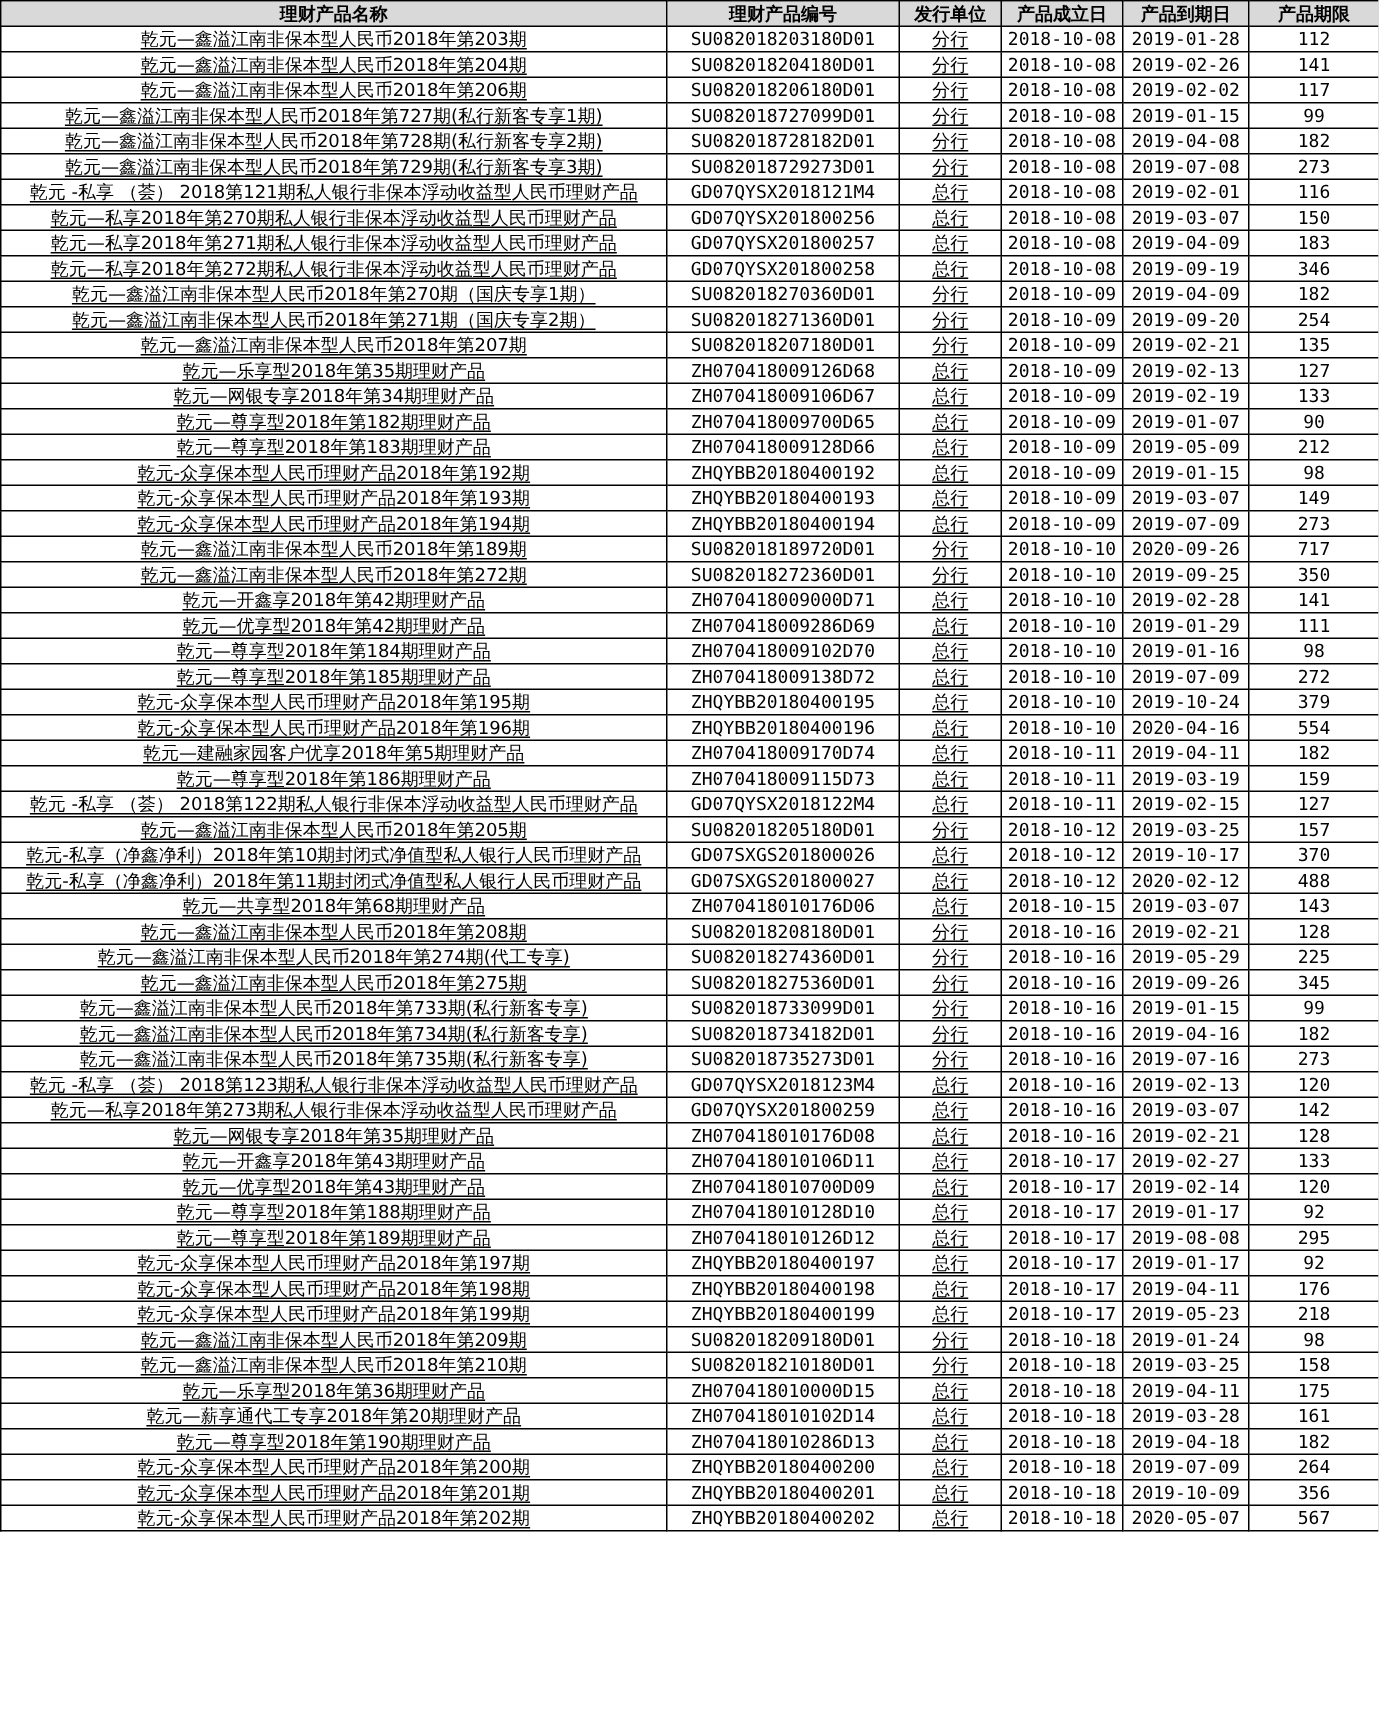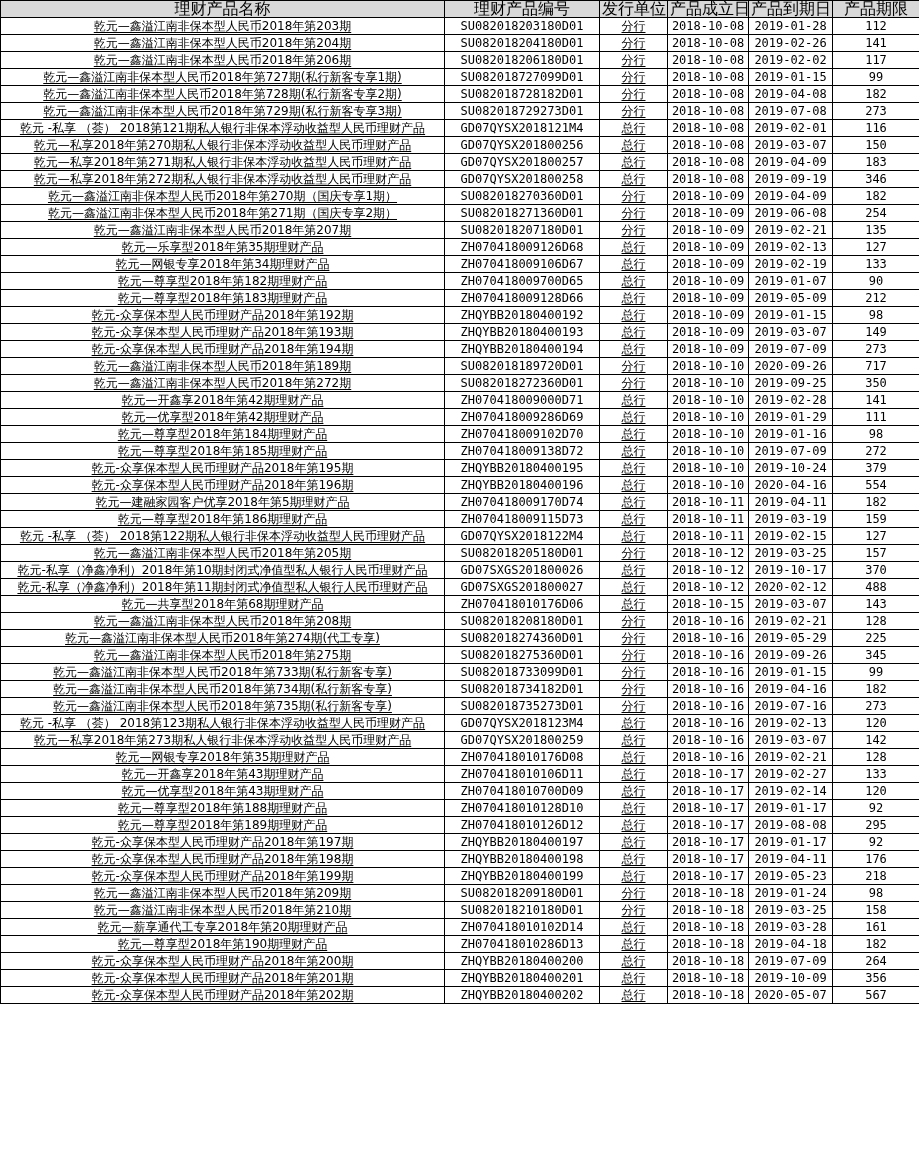--- a/index.html
+++ b/index.html
@@ -29,22 +29,22 @@
     vertical-align: middle;
     font-size: 12px;
     line-height: 16px;
     color: #000000;
     white-space: nowrap;
     overflow: hidden;
     box-sizing: border-box;
   }
   table.products th {
     background: #d9d9d9;
-    font-weight: normal;
-    font-size: 16px;
+    font-weight: bold;
+    font-size: 12px;
   }
   td.name {
     text-decoration: underline;
     text-underline-offset: 2px;
     font-size: 12px;
   }
   td.unit {
     text-decoration: underline;
     text-underline-offset: 2px;
   }
@@ -168,21 +168,21 @@
     <td class="unit">分行</td>
     <td class="date">2018-10-09</td>
     <td class="date">2019-04-09</td>
     <td class="term">182</td>
   </tr>
         <tr>
     <td class="name">乾元—鑫溢江南非保本型人民币2018年第271期（国庆专享2期）</td>
     <td class="code">SU082018271360D01</td>
     <td class="unit">分行</td>
     <td class="date">2018-10-09</td>
-    <td class="date">2019-06-08</td>
+    <td class="date">2019-09-20</td>
     <td class="term">254</td>
   </tr>
         <tr>
     <td class="name">乾元—鑫溢江南非保本型人民币2018年第207期</td>
     <td class="code">SU082018207180D01</td>
     <td class="unit">分行</td>
     <td class="date">2018-10-09</td>
     <td class="date">2019-02-21</td>
     <td class="term">135</td>
   </tr>
@@ -498,20 +498,28 @@
     <td class="date">2019-01-24</td>
     <td class="term">98</td>
   </tr>
         <tr>
     <td class="name">乾元—鑫溢江南非保本型人民币2018年第210期</td>
     <td class="code">SU082018210180D01</td>
     <td class="unit">分行</td>
     <td class="date">2018-10-18</td>
     <td class="date">2019-03-25</td>
     <td class="term">158</td>
+  </tr>
+        <tr>
+    <td class="name">乾元—乐享型2018年第36期理财产品</td>
+    <td class="code">ZH070418010000D15</td>
+    <td class="unit">总行</td>
+    <td class="date">2018-10-18</td>
+    <td class="date">2019-04-11</td>
+    <td class="term">175</td>
   </tr>
         <tr>
     <td class="name">乾元—薪享通代工专享2018年第20期理财产品</td>
     <td class="code">ZH070418010102D14</td>
     <td class="unit">总行</td>
     <td class="date">2018-10-18</td>
     <td class="date">2019-03-28</td>
     <td class="term">161</td>
   </tr>
         <tr>

